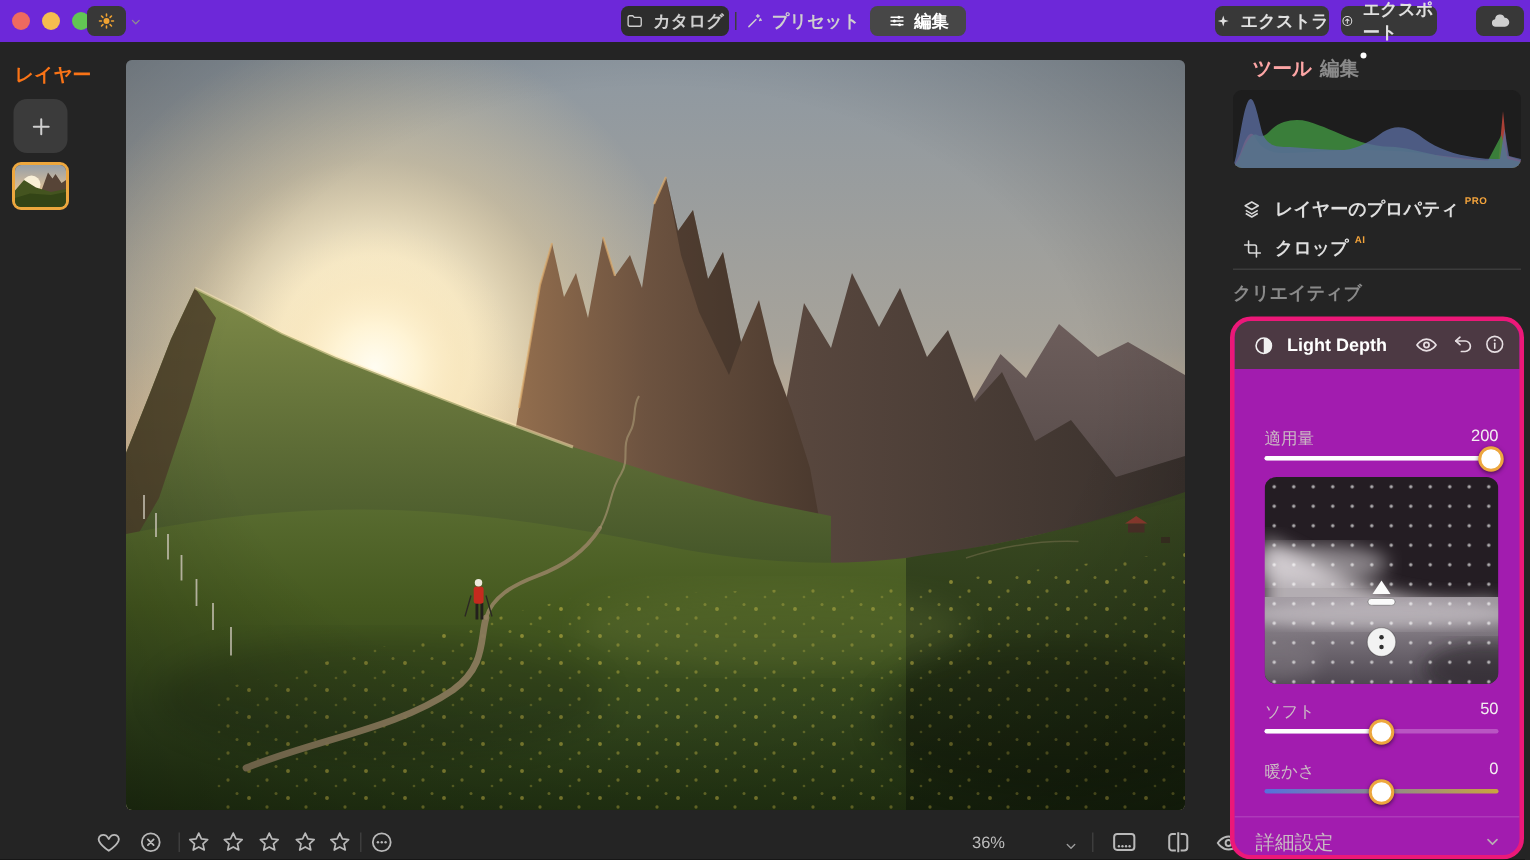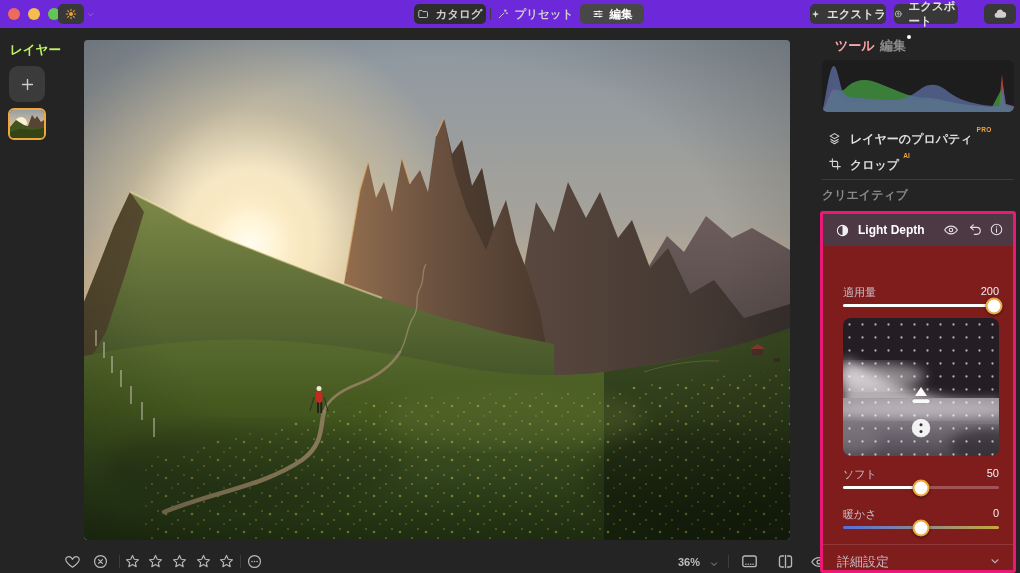--- a/index.html
+++ b/index.html
@@ -10,31 +10,31 @@
   
   .topbar{left:0;top:0;width:1020px;height:28px;background:#6d28d9}
   .light{width:12px;height:12px;border-radius:50%;top:8px}
   .toolbtn{display:flex;align-items:center;justify-content:center;gap:6px;border-radius:5px;
            background:#383838;font-size:11.5px;font-weight:700;color:#e0e0e0}
   .viewtab{display:flex;align-items:center;justify-content:center;gap:6px;border-radius:5px;
            font-size:11.5px;font-weight:700;color:#cfcfcf;background:#2d2d2d}
   .viewtab.active{background:#474747;color:#fff}
   .vdiv{width:1px;background:#3d3d3d}
   
-  .railtitle{font-size:12.5px;font-weight:700;color:#bef264}
+  .railtitle{font-size:12.5px;font-weight:700;color:#f97316}
   .addbtn{width:36px;height:36px;border-radius:9px;background:#3b3b3b;display:flex;align-items:center;justify-content:center}
   .thumb{width:34px;height:28px;border-radius:6px;border:2px solid #eda73e;overflow:hidden;background:#444}
   
   .rp-tab{font-size:13px;font-weight:700}
-  .rowitem{display:flex;gap:8px;font-size:12px;font-weight:700;color:#dedede}
+  .rowitem{display:flex;align-items:center;gap:8px;font-size:12px;font-weight:700;color:#dedede}
   .suptag{font-size:6.5px;font-weight:700;color:#f2a33c;position:relative;top:-5px;letter-spacing:.3px}
   .hr{height:1px;background:#3c3c3c}
   
-  .ldpanel{left:820px;top:211px;width:190px;height:356px;border:3px solid #ec1878;border-radius:3px;
-           background:#7f1d1d;overflow:hidden}
+  .ldpanel{left:820px;top:211px;width:190px;height:356px;border:3px solid #ec1878;border-radius:14px;
+           background:#a21caf;overflow:hidden}
   .ldhead{position:absolute;left:0;top:0;right:0;height:32px;background:#4c3943;display:flex;align-items:center}
   .ldtabs{position:absolute;left:0;top:32px;right:0;height:27px;background:#453440;
           border-bottom:1px solid rgba(255,255,255,.14)}
   .ldtab{position:absolute;top:7px;font-size:12px;font-weight:700}
   .ldlabel{font-size:11px;color:#cbbcc4}
   .ldvalue{font-size:11px;color:#f2eef0;text-align:right}
   .slider{position:absolute;height:3px;border-radius:2px;background:rgba(255,255,255,.25)}
   .slider .fill{position:absolute;left:0;top:0;bottom:0;background:#fdfdfd;border-radius:2px}
   .slider .thumb{position:absolute;top:50%;width:13px;height:13px;background:#fff;border-radius:50%;
                  transform:translate(-50%,-50%);box-shadow:0 1px 3px rgba(0,0,0,.55)}
@@ -379,21 +379,21 @@
     </svg>
   <svg class="ic abs bicon" style="left:218px;top:553px" width="17" height="17">
       <use href="#sy-star"></use>
     </svg>
   <div class="abs vdiv" style="left:240px;top:555px;height:13px"></div>
   <svg class="ic abs bicon" style="left:246px;top:553px" width="17" height="17">
       <use href="#sy-circledots"></use>
     </svg>
 
 
-  <div class="abs bartext" style="left:678px;top:556px;font-weight:700;color:#bdbdbd">36%</div>
+  <div class="abs bartext" style="left:648px;top:556px;font-weight:400;color:#bdbdbd">36%</div>
   <svg class="ic abs" style="left:709px;top:559px;color:#9a9a9a" width="10" height="10">
       <use href="#sy-chev"></use>
     </svg>
   <div class="abs vdiv" style="left:728px;top:555px;height:13px"></div>
   <svg class="ic abs bicon" style="left:740px;top:552px" width="19" height="19">
       <use href="#sy-monitor"></use>
     </svg>
   <svg class="ic abs bicon" style="left:776px;top:552px" width="19" height="19">
       <use href="#sy-compare"></use>
     </svg>

